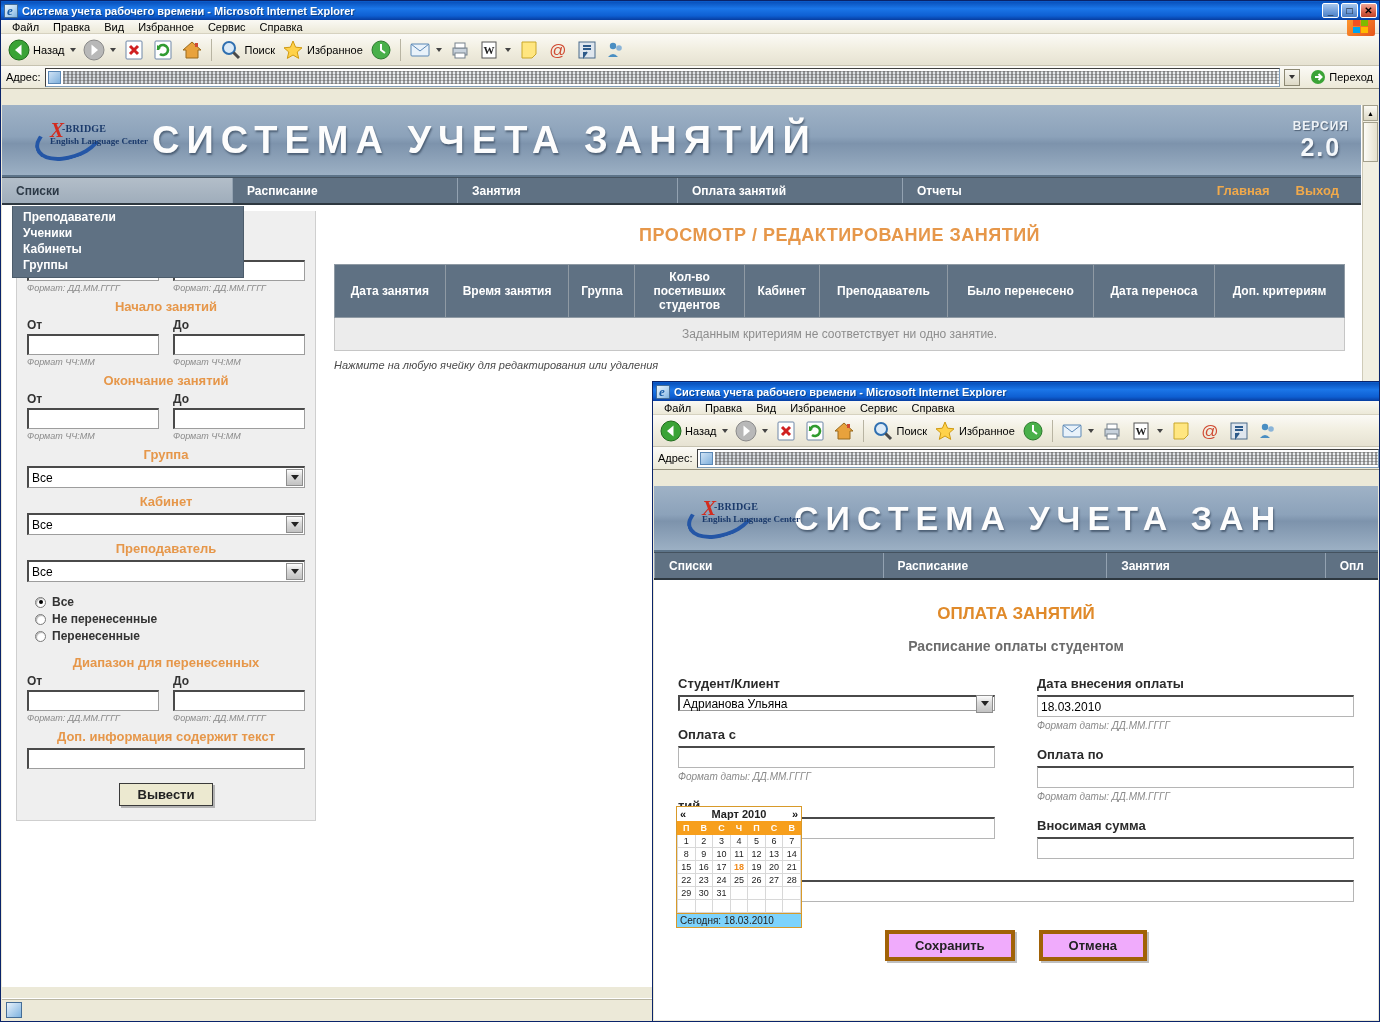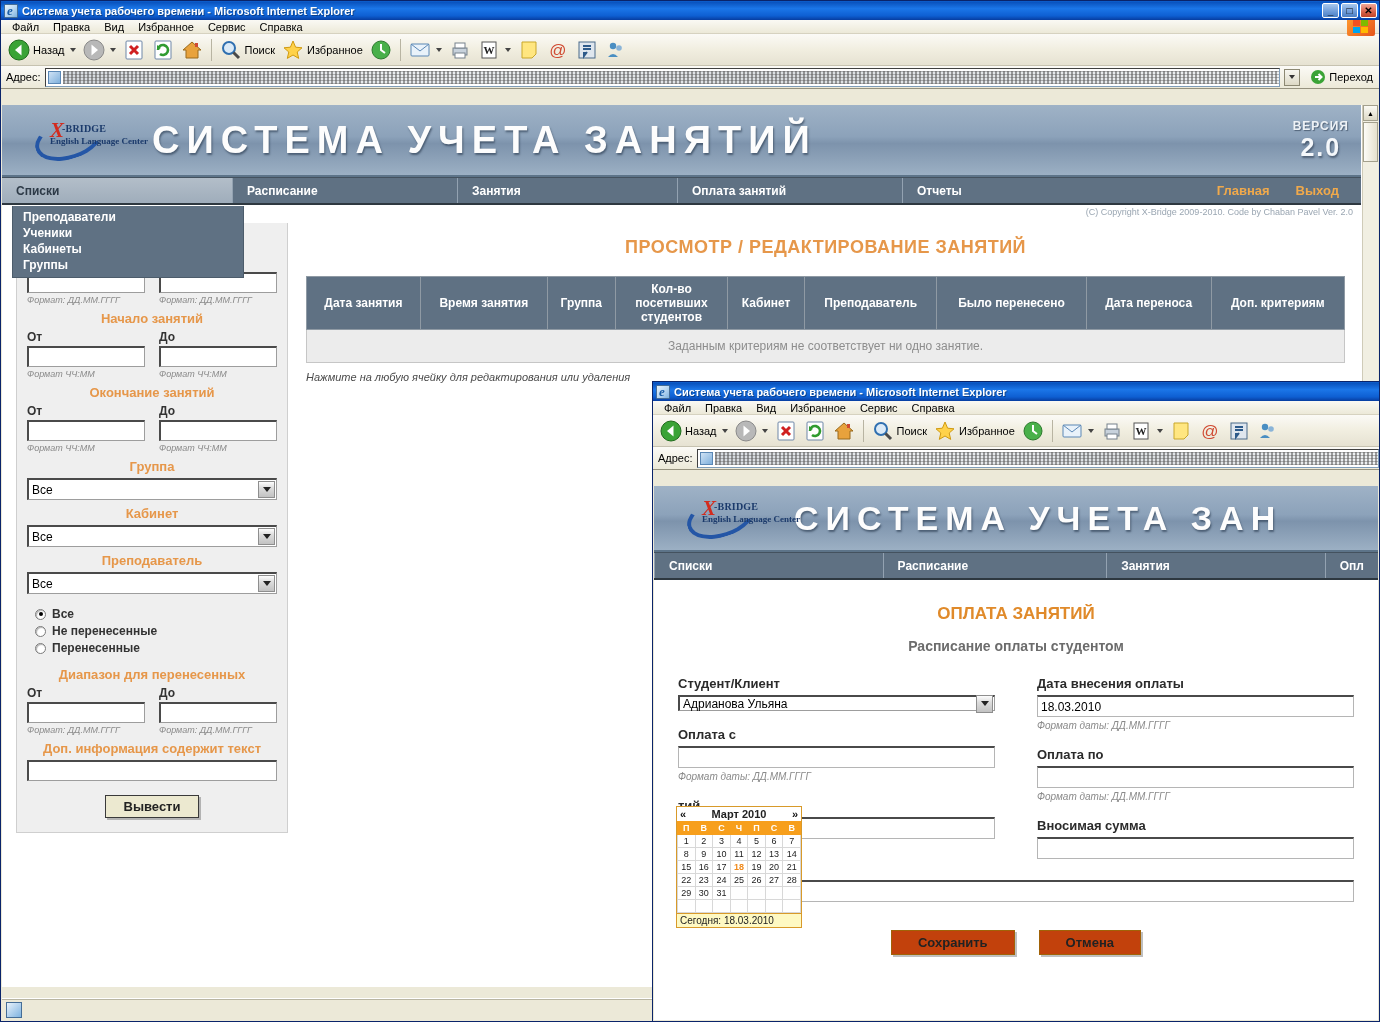--- a/index.html
+++ b/index.html
@@ -156,21 +156,21 @@
     padding: 1px 0 1px 10px; white-space:nowrap;
   }
 
   .copyright {
     text-align:right; padding: 2px 8px 0 0; font-size:9px; color:#9aa6b2; white-space:nowrap;
   }
 
   
   .content-row { display:flex; align-items:flex-start; }
   .sidebar {
-    width: 272px; flex:0 0 auto; margin: 6px 0 0 14px;
+    width: 300px; flex:0 0 auto; margin: 6px 0 0 14px;
     background:#efefef; border:1px solid #cfcfcf; border-top:none;
     padding: 8px 10px 14px 10px;
   }
   .sec-title { text-align:center; color:#e6974a; font-size:13px; font-weight:bold; margin: 6px 0 4px 0;}
   .two-col { display:flex; gap:14px; }
   .fcol { flex:1 1 0; min-width:0; }
   .flabel { font-size:12px; font-weight:bold; color:#333; margin-bottom:2px;}
   .ftext {
     width: 100%; height: 21px; background:#fff;
     border:1px solid #9d9d9d; border-top:2px solid #4a4a4a; border-left:2px solid #4a4a4a;
@@ -234,21 +234,21 @@
     border-top:2px solid #4a4a4a; border-left:2px solid #4a4a4a;
     display:flex; align-items:center; justify-content:space-between; font-size:12px; padding-left:3px;
   }
   .psel .arrow {
     width:17px;height:18px;margin-right:1px;flex:0 0 auto;
     background:linear-gradient(to bottom,#fdfdfd,#dcdcdc 40%,#c2c2c2);
     border:1px solid #8e8e8e; display:flex;align-items:center;justify-content:center;
   }
   .pay-buttons { display:flex; justify-content:center; gap:24px; margin-top: 28px; }
   .pbtn {
-    background:#c2410c; border:1px solid #a16207; box-shadow: 2px 2px 0 rgba(0,0,0,.25);
+    background:#f0abfc; border:4px solid #a16207; box-shadow: 2px 2px 0 rgba(0,0,0,.25);
     padding: 4px 26px; font-size:13px; font-weight:bold; color:#222;
   }
 
   
   .calendar {
     position:absolute; width:126px;
     background:#fff; border:1px solid #d89a2a; font-size:9px; z-index:40;
   }
   .cal-head {
     display:flex; align-items:center; justify-content:space-between;
@@ -259,21 +259,21 @@
   .cal-table th {
     background:#f79f1c; color:#fff; font-size:9px; font-weight:bold;
     border:1px solid #f79f1c; padding:1px 0; text-align:center;
   }
   .cal-table td {
     border:1px solid #d8d8d8; font-size:9px; color:#222;
     text-align:center; padding:1px 0; height:13px; width:14.28%;
   }
   .cal-table td.today { color:#f08a1c; font-weight:bold; }
   .cal-foot {
-    background:#fef9c3; border-top:1px solid #d89a2a;
+    background:#7dd3fc; border-top:1px solid #d89a2a;
     font-size:10px; color:#222; padding: 1px 3px; white-space:nowrap;
   }
 
   .scrollbar-v {
     position:absolute; right:0; top:0; bottom:0; width:16px;
     background:#f1efe2; border-left:1px solid #cfcbb8;
   }
   .sb-btn {
     height:16px; background:linear-gradient(to bottom,#fbfaf4,#ddd9c6);
     border:1px solid #a3a08d; display:flex;align-items:center;justify-content:center;font-size:7px;
@@ -510,21 +510,20 @@
       </div>
 
       <div class="dropdown">
         <div class="di">Преподаватели</div>
         <div class="di">Ученики</div>
         <div class="di">Кабинеты</div>
         <div class="di">Группы</div>
       </div>
     </div>
 
-    <div class="copyright" style="margin-right:17px;">(C) Copyright X-Bridge 2009-2010. Code by  Chaban Pavel     Ver. 2.0</div>
 
     <div class="content-row" style="margin-right:17px;">
 
       <div class="sidebar">
 
         <div class="sec-title">Дата занятий</div>
         <div class="two-col">
           <div class="fcol">
             <div class="flabel">От</div>
             <input class="ftext" value="" style="">

